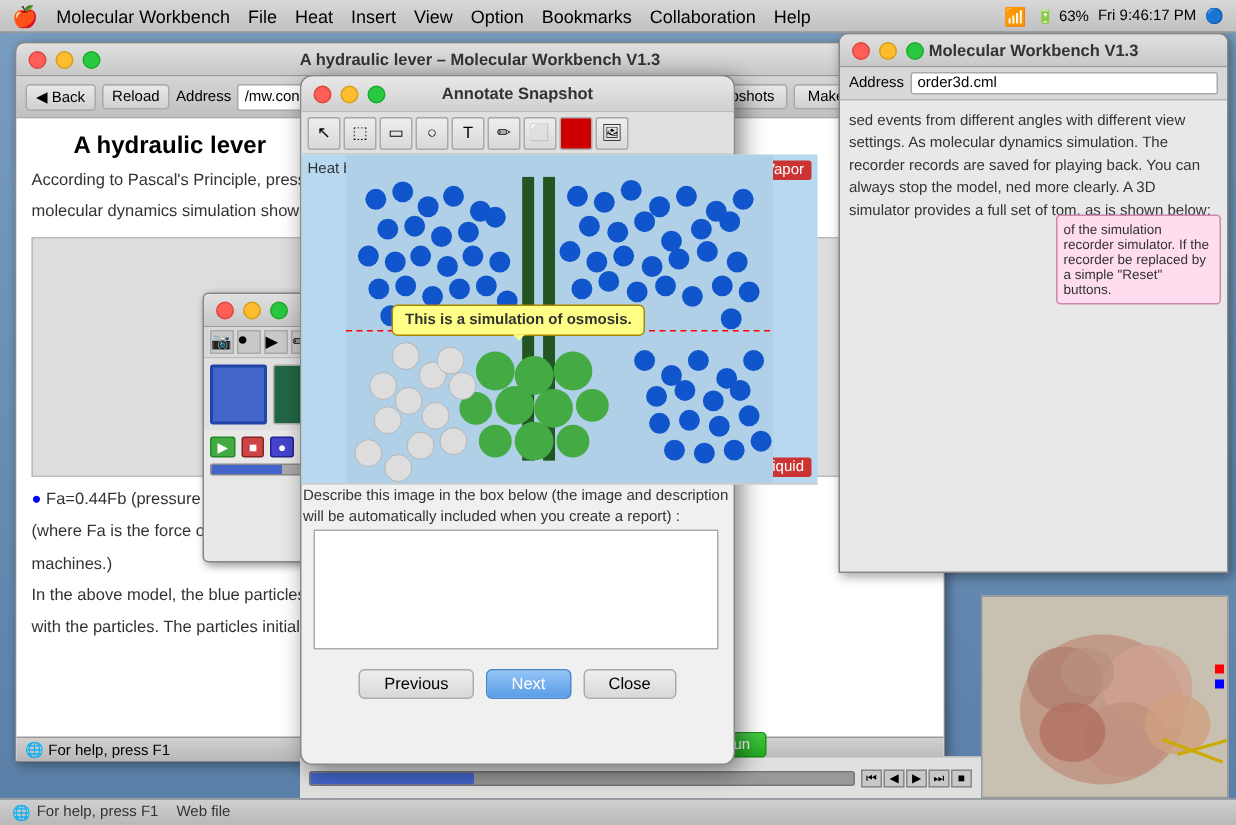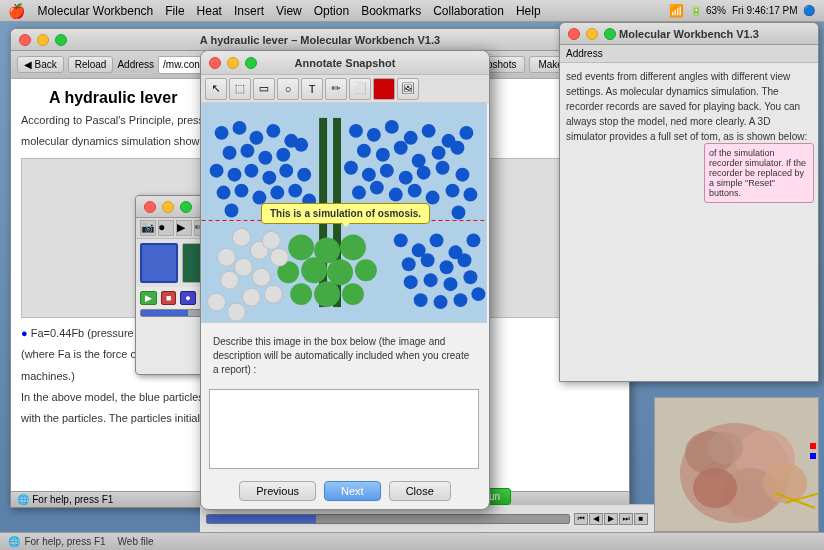--- a/index.html
+++ b/index.html
@@ -256,21 +256,21 @@
       border-radius: 2px;
       display: flex;
       align-items: center;
       justify-content: center;
       font-size: 11px;
       cursor: pointer;
     }
 
     
     .sim-canvas {
-      width: 286px;
+      width: 344px;
       height: 220px;
       background: #b8d8f0;
       position: relative;
       overflow: hidden;
       border-bottom: 1px solid #ccc;
     }
 
     
     .heat-bath-label {
       position: absolute;
@@ -333,21 +333,21 @@
       position: absolute;
       bottom: -8px;
       left: 50%;
       transform: translateX(-50%);
       border: 4px solid transparent;
       border-top-color: #ffff88;
     }
 
     
     .dialog-desc {
-      padding: 12px;
+      padding: 1px;
       font-size: 10px;
       color: #333;
       line-height: 1.4;
     }
     .dialog-textarea {
       width: 270px;
       height: 80px;
       margin: 0 8px;
       border: 1px solid #aaa;
       background: white;
@@ -441,20 +441,21 @@
 
   <div class="browser-window-back">
     <div class="window-titlebar">
       <span class="traffic-light tl-red"></span>
       <span class="traffic-light tl-yellow"></span>
       <span class="traffic-light tl-green"></span>
       <span class="window-title">Molecular Workbench V1.3</span>
     </div>
     <div style="background:#d8d8d8; border-bottom:1px solid #bbb; padding:3px 6px; font-size:10px; display:flex; align-items:center; gap:4px;">
       <span style="font-size:10px;">Address</span>
+      <span style="background:white; border:1px solid #aaa; padding:1px 4px; flex:1; font-size:10px; border-radius:2px;">order3d.cml</span>
     </div>
     <div class="back-window-content">sed events from different angles with different view settings. As molecular dynamics simulation. The recorder records are saved for playing back. You can always stop the model, ned more clearly. A 3D simulator provides a full set of tom, as is shown below:</div>
 
     <div style="position:absolute; right:4px; top:120px; width:110px; background:#ffddee; border:1px solid #cc88aa; border-radius:3px; padding:4px; font-size:9px; color:#333;">
       of the simulation recorder simulator. If the recorder be replaced by a simple "Reset" buttons.
     </div>
   </div>
 
   <div class="browser-window-main">
     <div class="window-titlebar">

